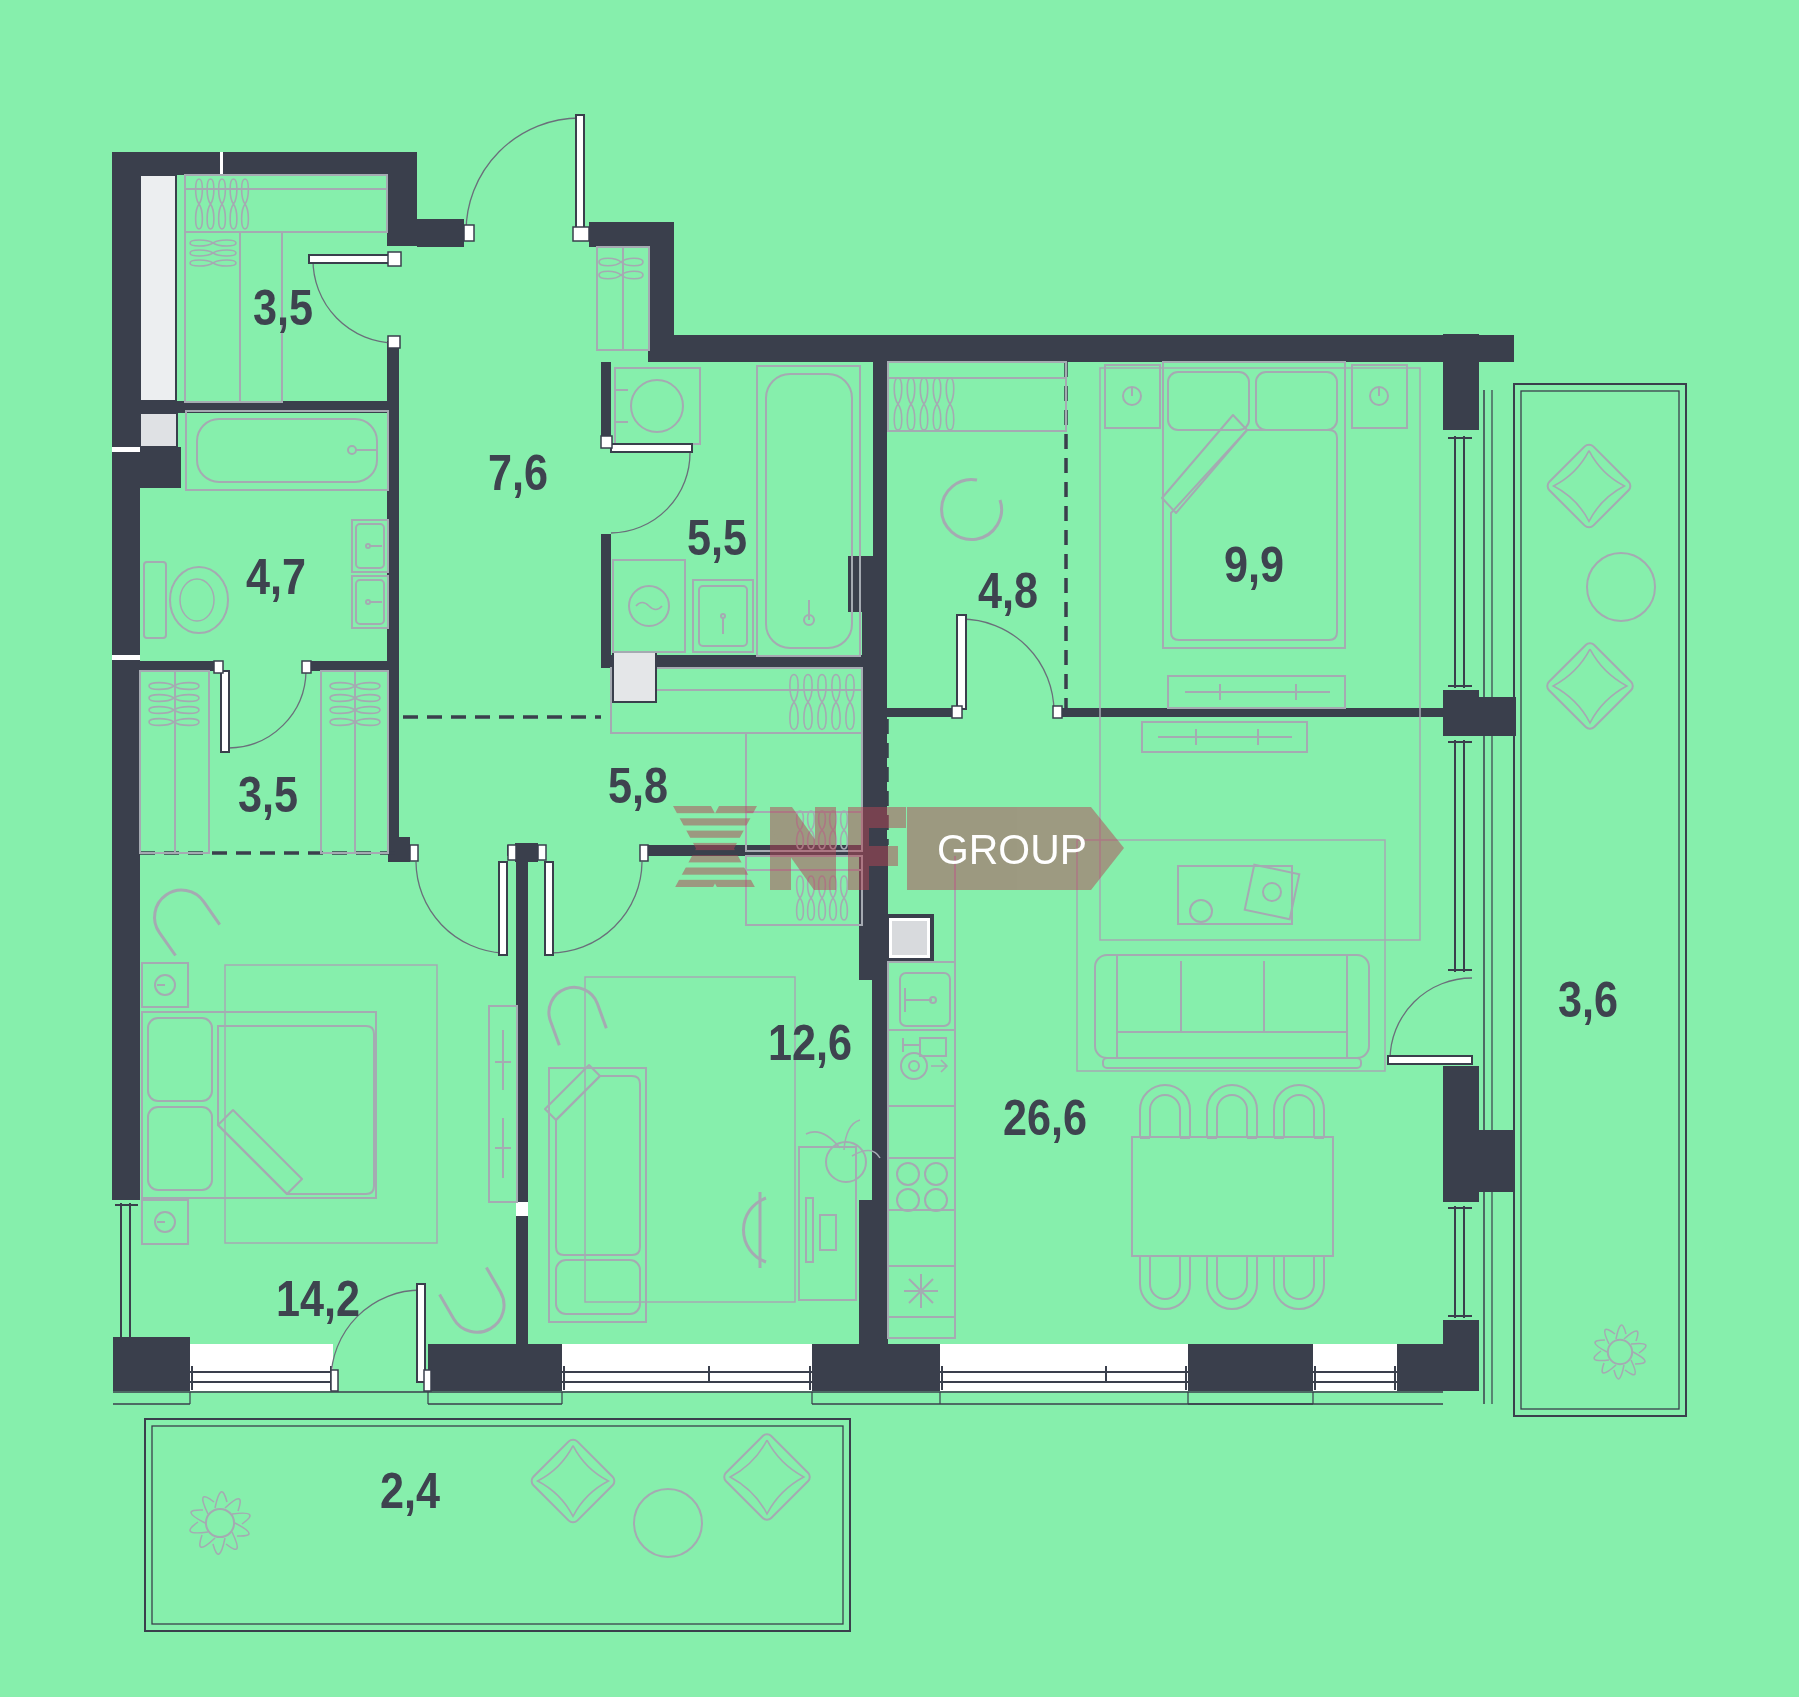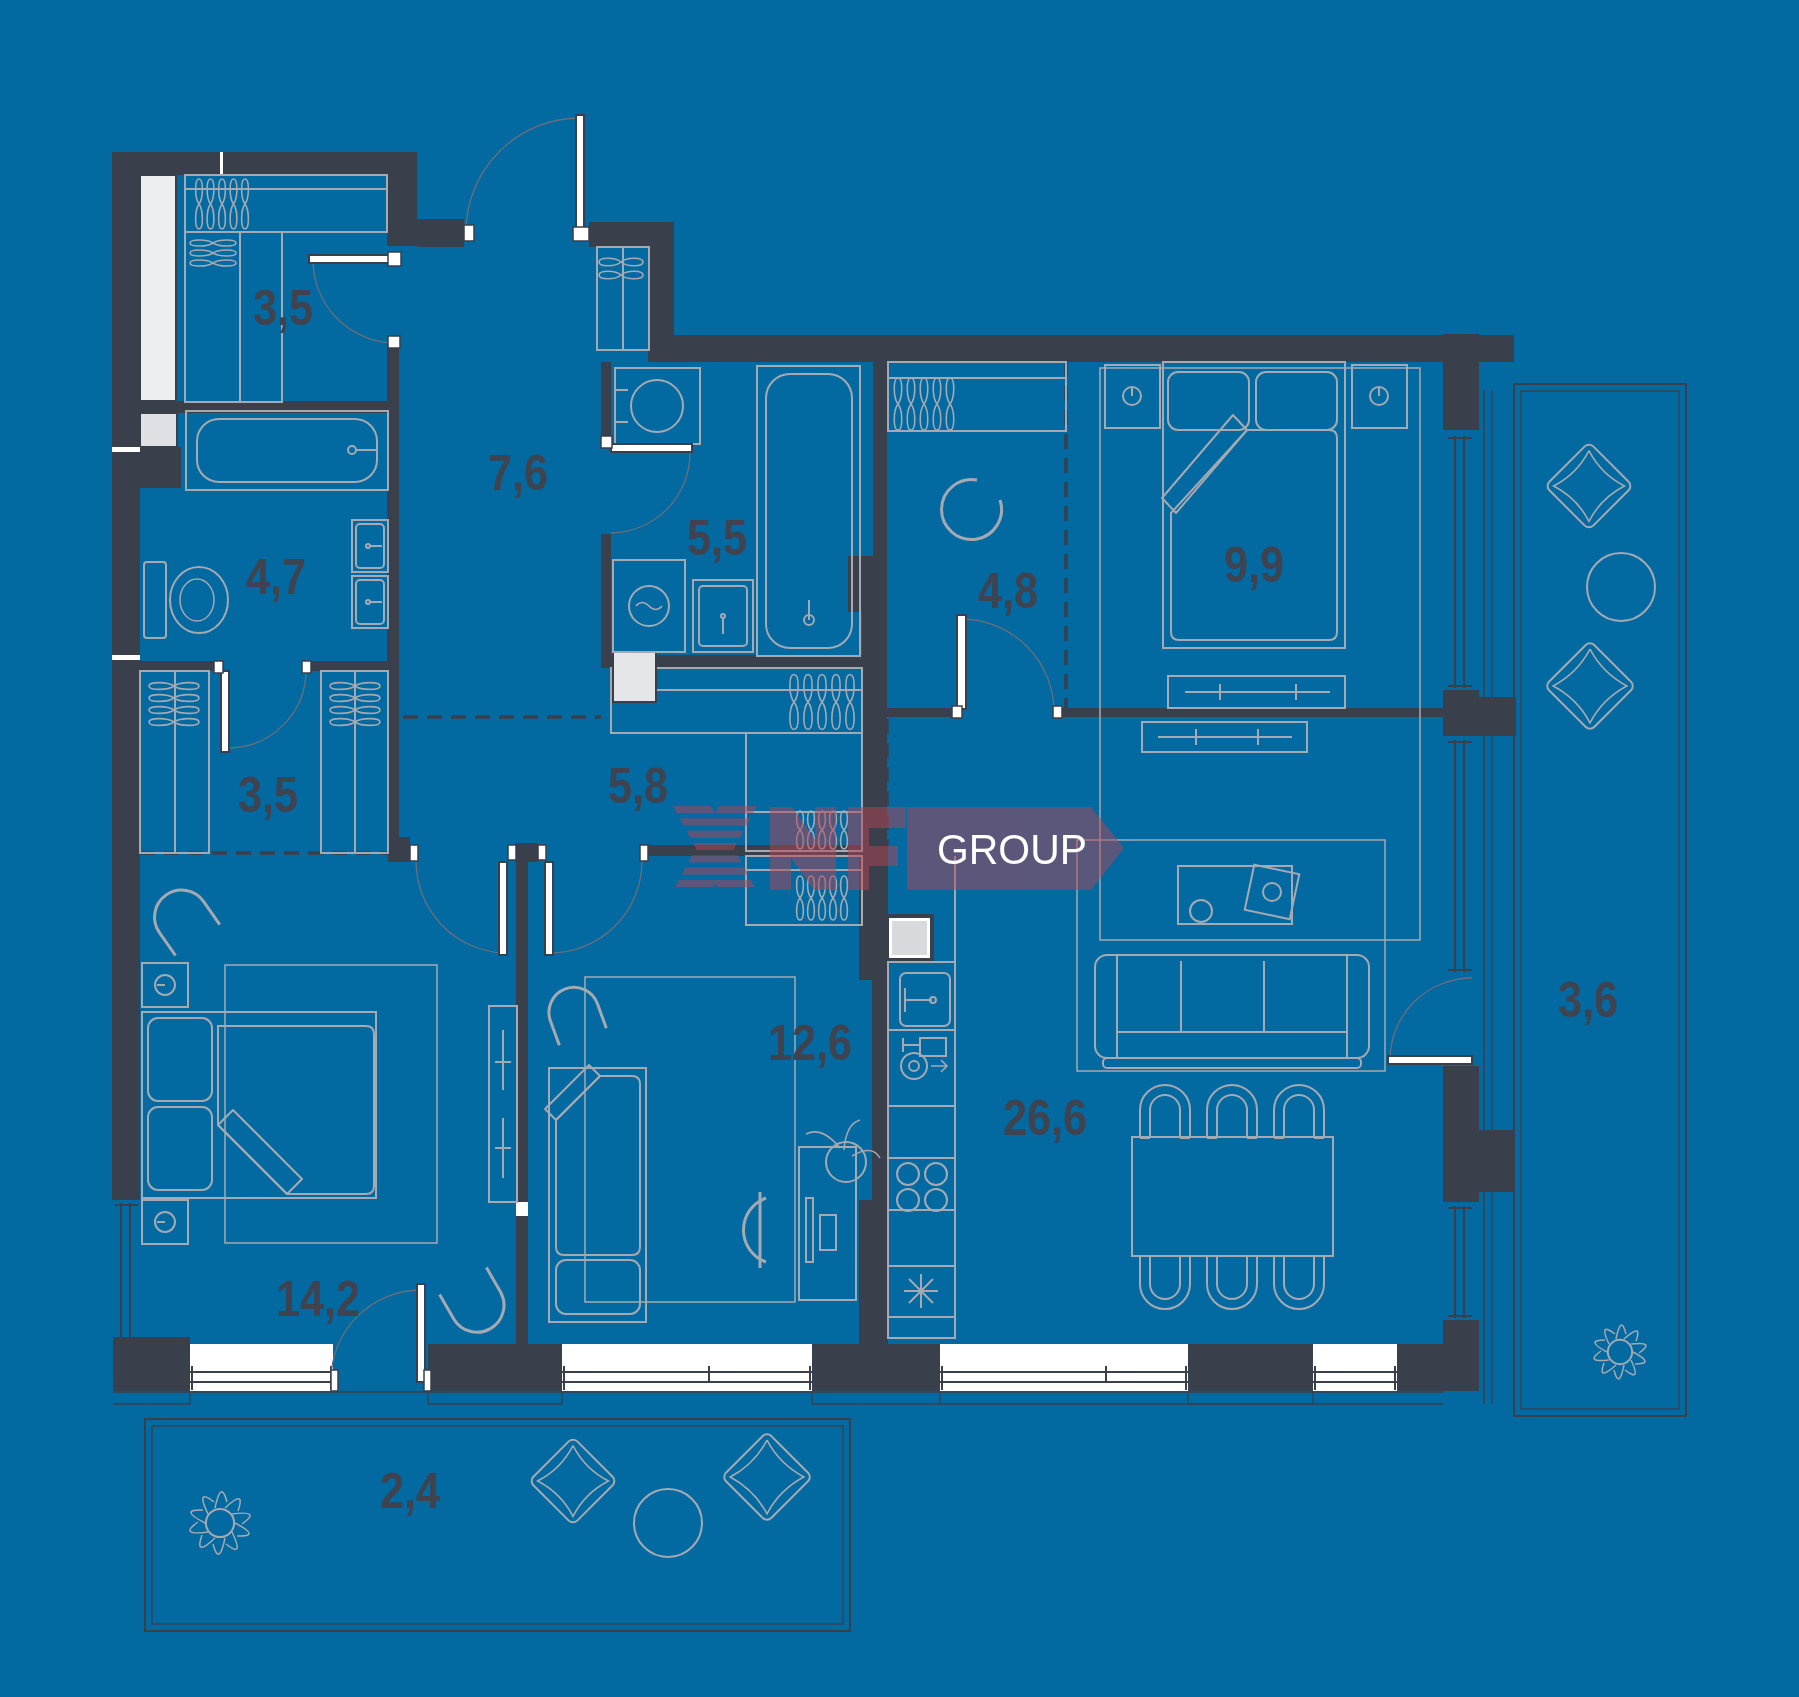--- a/index.html
+++ b/index.html
@@ -1,16 +1,16 @@
 <!DOCTYPE html>
 <html><head>
 <meta charset="utf-8">
 <style>
   html,body{margin:0;padding:0;background:#ffffff;}
-  .page{position:relative;width:1799px;height:1697px;background:#0369a1;overflow:hidden;}
+  .page{position:relative;width:1799px;height:1697px;background:#86efac;overflow:hidden;}
   svg{position:absolute;left:0;top:0;}
   text{font-family:"Liberation Sans", sans-serif;}
 </style>
 </head>
 <body>
 <div class="page">
 <svg width="1799" height="1697" viewBox="0 0 1799 1697">
 <defs>
 <clipPath id="xglyph">
   <polygon points="673,806 711,806 757,891 719,891"></polygon>

